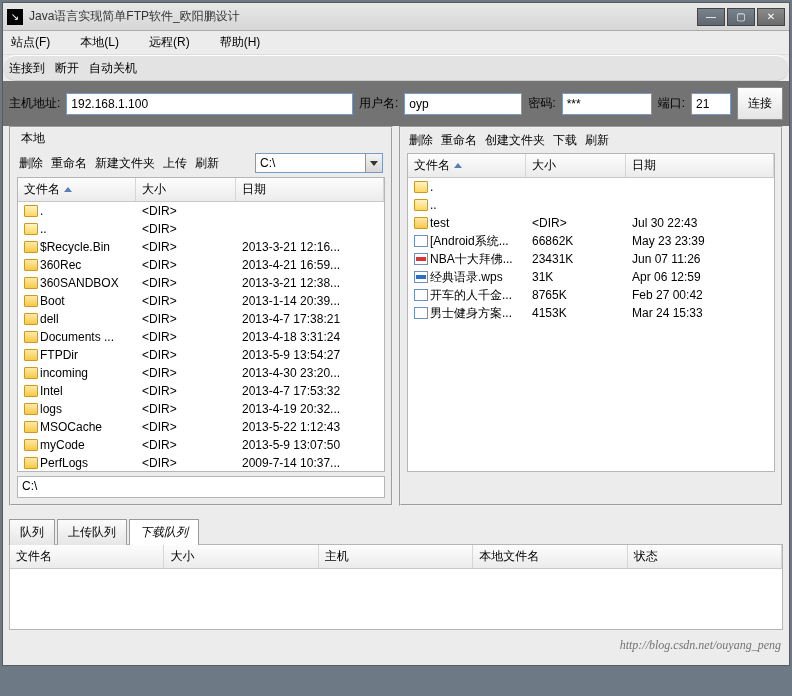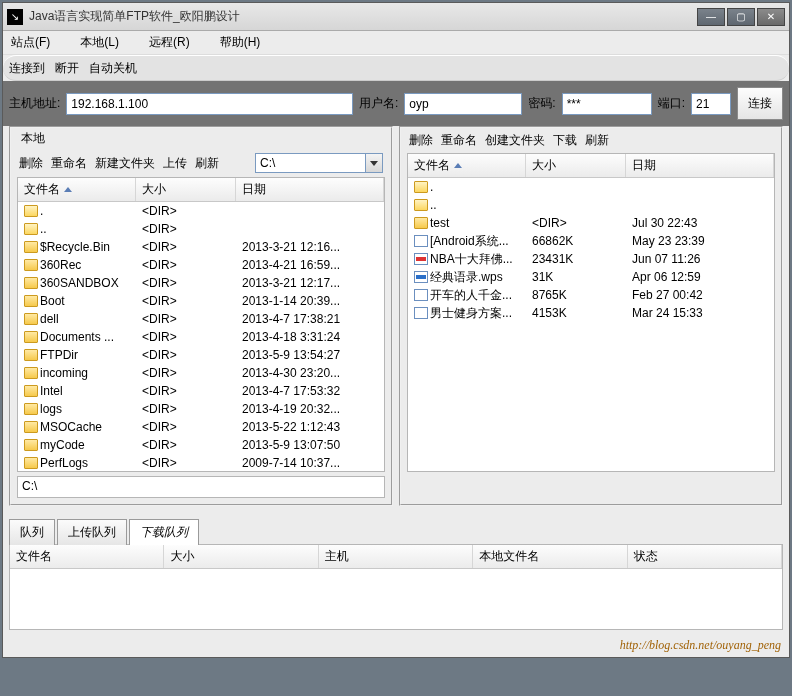--- a/index.html
+++ b/index.html
@@ -43,21 +43,21 @@
   .doc { background: #fff; border: 1px solid #6b8fbf; position: relative; }
   .doc.flv::after { content: ""; position: absolute; left: 1px; top: 3px; width: 10px; height: 4px; background: #d33; }
   .doc.wps::after { content: ""; position: absolute; left: 1px; top: 3px; width: 10px; height: 4px; background: #2a6fc9; }
   .pathbar { height: 22px; margin: 0 6px 6px; border: 1px solid #b6b6b6; background: #fff; padding: 2px 4px; }
   .tabs { display: flex; padding: 6px 6px 0; }
   .tab { padding: 4px 10px; border: 1px solid #9a9a9a; border-bottom: none; background: linear-gradient(#fbfbfb,#e6e6e6); margin-right: 2px; position: relative; top: 1px; }
   .tab.active { background: #fff; font-style: italic; }
   .qgrid { margin: 0 6px 6px; border: 1px solid #b6b6b6; background: #fff; }
   .qgrid .listhead .col { flex: 1; }
   .qgrid .body { height: 60px; }
-  .watermark { text-align: right; color: #a16207; font-style: italic; padding: 2px 8px 4px; font-family: serif; }
+  .watermark { text-align: right; color: #737373; font-style: italic; padding: 2px 8px 12px; font-family: serif; }
   .tri { width: 0; height: 0; border-left: 4px solid transparent; border-right: 4px solid transparent; }
   .tri.up { border-bottom: 5px solid #5a7db5; }
   .tri.down { border-top: 5px solid #333; }
   .scrollbar-stub { overflow-y: scroll; }
 </style>
 </head>
 <body>
 
 <div class="window">
   <div class="titlebar">
@@ -138,21 +138,21 @@
               <div class="cell date">2013-3-21 12:16...</div>
             </div>
             <div class="row">
               <div class="cell name"><span class="ficon folder"></span>360Rec</div>
               <div class="cell size">&lt;DIR&gt;</div>
               <div class="cell date">2013-4-21 16:59...</div>
             </div>
             <div class="row">
               <div class="cell name"><span class="ficon folder"></span>360SANDBOX</div>
               <div class="cell size">&lt;DIR&gt;</div>
-              <div class="cell date">2013-3-21 12:17...</div>
+              <div class="cell date">2013-3-21 12:38...</div>
             </div>
             <div class="row">
               <div class="cell name"><span class="ficon folder"></span>Boot</div>
               <div class="cell size">&lt;DIR&gt;</div>
               <div class="cell date">2013-1-14 20:39...</div>
             </div>
             <div class="row">
               <div class="cell name"><span class="ficon folder"></span>dell</div>
               <div class="cell size">&lt;DIR&gt;</div>
               <div class="cell date">2013-4-7 17:38:21</div>

